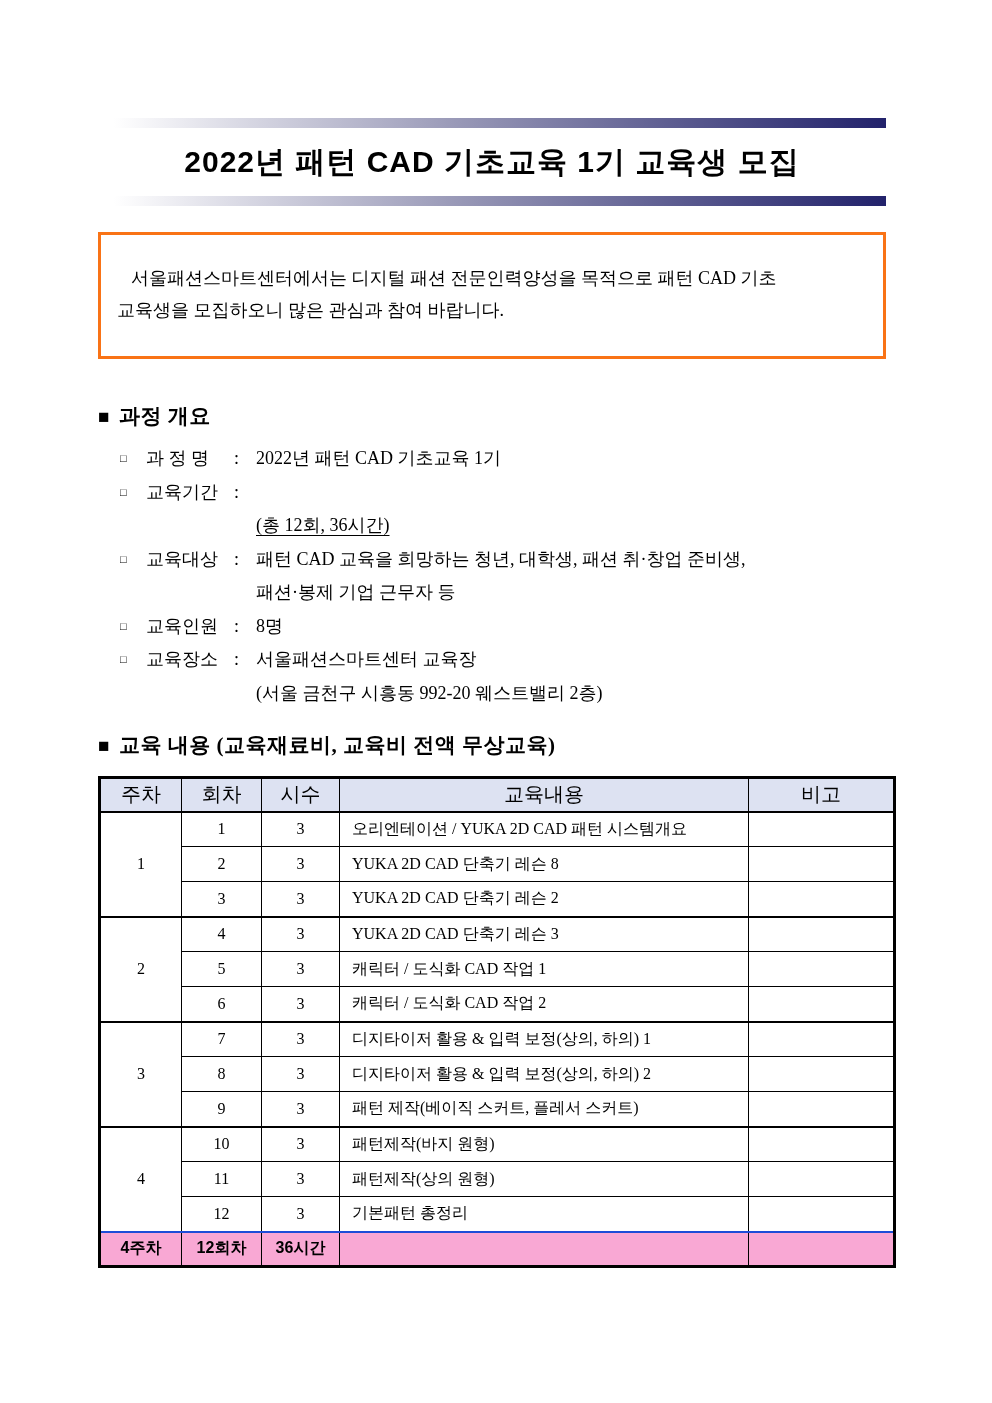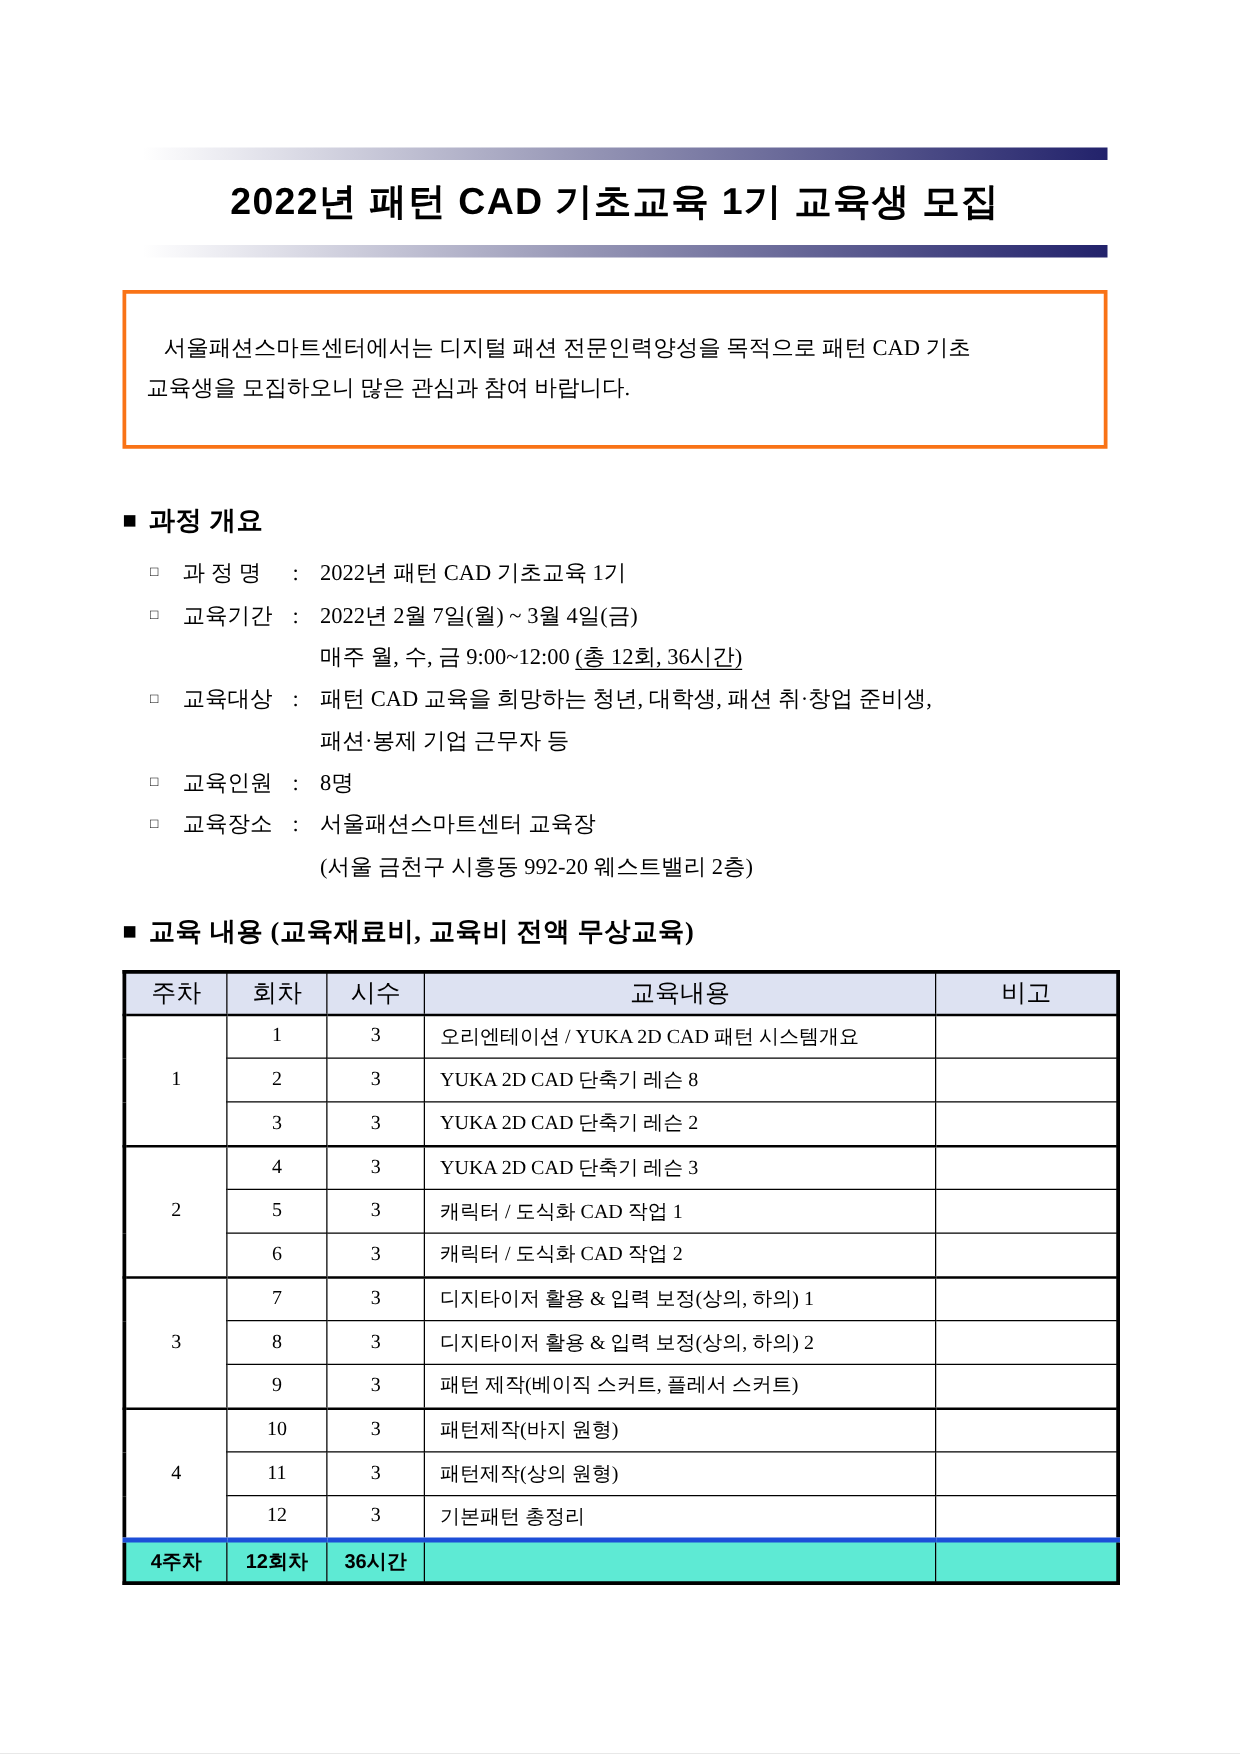--- a/index.html
+++ b/index.html
@@ -48,21 +48,21 @@
     font-family:"Liberation Sans","DejaVu Sans",sans-serif;
     font-weight:normal; font-size:20px; height:34px; text-align:center;
   }
   table.course td {
     border:1px solid #000; height:35px; text-align:center;
     vertical-align:middle; padding:0 6px;
   }
   table.course td.c-content { text-align:left; padding-left:12px; }
   tr.group-start td { border-top:2px solid #000; }
   tr.summary td {
-    background:#5eead4; border-top:4px solid #1d4ed8; height:35px;
+    background:#f9a8d4; border-top:2px solid #1d4ed8; height:35px;
     font-family:"Liberation Sans","DejaVu Sans",sans-serif; font-weight:bold;
   }
   .table-note { margin-top:15px; padding-left:17px; font-size:18px; letter-spacing:0.5px; }
 </style>
 </head>
 <body>
 
 <div class="page">
 
   <div>
@@ -79,24 +79,24 @@
   <div class="overview-section">
     <div class="section-header">
       <span class="sq-icon">■</span>
       <span>과정 개요</span>
     </div>
     <div class="overview-list">
       <div class="ov-line">
         <span class="ov-bullet">□</span><span class="ov-label">과 정 명</span><span class="ov-colon">:</span><span class="ov-value">2022년 패턴 CAD 기초교육 1기</span>
       </div>
       <div class="ov-line">
-        <span class="ov-bullet">□</span><span class="ov-label">교육기간</span><span class="ov-colon">:</span><span class="ov-value">2022년 2월 7일(월) ~ 3월 4일(금)</span>
+        <span class="ov-bullet">□</span><span class="ov-label">교육기간</span><span class="ov-colon">:</span>
       </div>
       <div class="ov-line cont">
-        <span class="ov-value">매주 월, 수, 금 9:00~12:00 </span><span class="ov-value u">(총 12회, 36시간)</span>
+        <span class="ov-value u">(총 12회, 36시간)</span>
       </div>
       <div class="ov-line">
         <span class="ov-bullet">□</span><span class="ov-label">교육대상</span><span class="ov-colon">:</span><span class="ov-value">패턴 CAD 교육을 희망하는 청년, 대학생, 패션 취·창업 준비생,</span>
       </div>
       <div class="ov-line cont">
         <span class="ov-value">패션·봉제 기업 근무자 등</span>
       </div>
       <div class="ov-line">
         <span class="ov-bullet">□</span><span class="ov-label">교육인원</span><span class="ov-colon">:</span><span class="ov-value">8명</span>
       </div>

